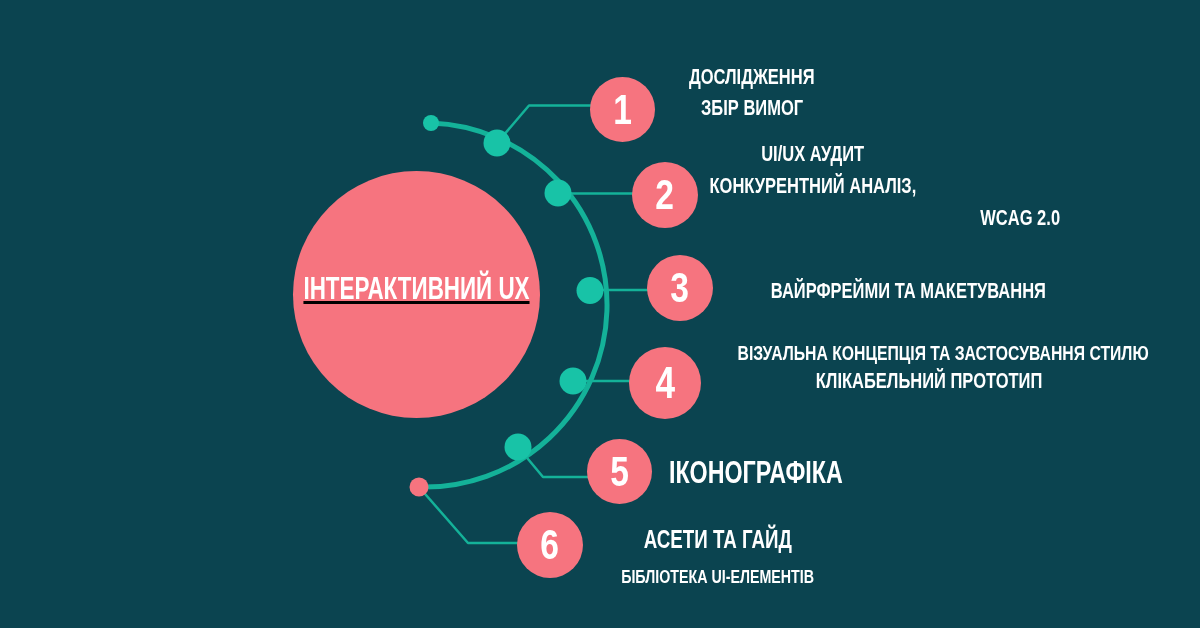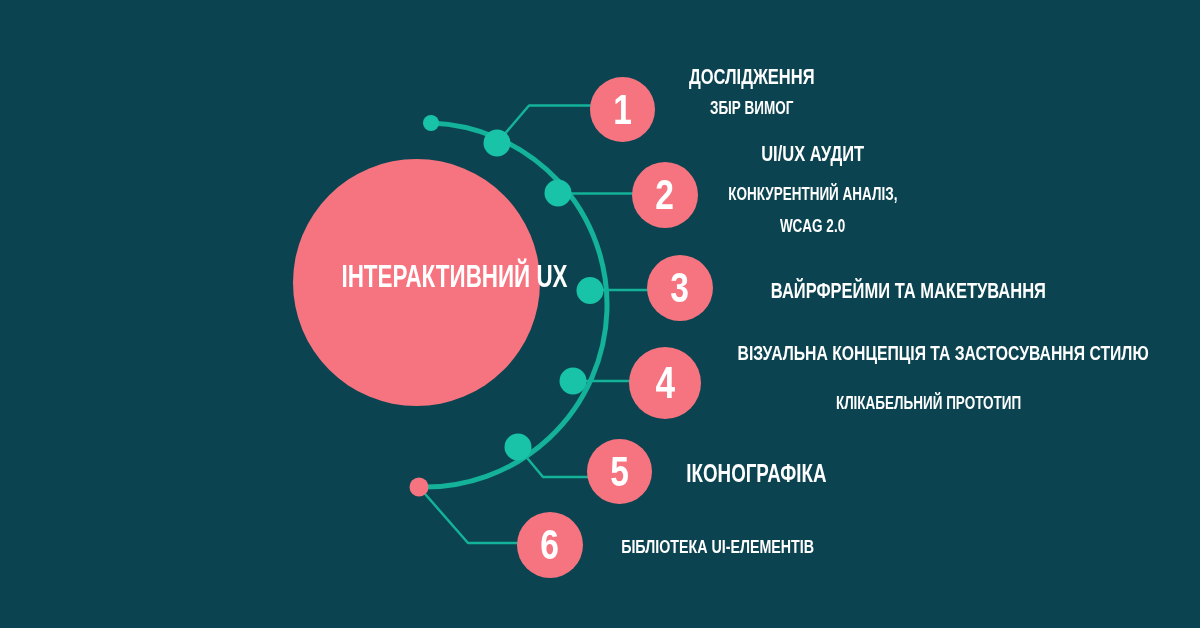--- a/index.html
+++ b/index.html
@@ -15,23 +15,23 @@
     background:var(--bg);
     font-family:"Liberation Sans","DejaVu Sans",sans-serif;
   }
   .stage svg{position:absolute;left:0;top:0;}
   .arc{stroke:var(--teal-line);stroke-width:5;fill:none;stroke-linecap:round;}
   .conn{stroke:var(--teal-line);stroke-width:2.5;fill:none;stroke-linejoin:round;}
   .node{fill:var(--teal);}
   .node-end{fill:var(--pink);}
 
   .main{
-    position:absolute;left:293px;top:159px;width:247px;height:247px;
+    position:absolute;left:293px;top:171px;width:247px;height:247px;
     border-radius:50%;background:var(--pink);
-    display:flex;align-items:center;justify-content:flex-start;
+    display:flex;align-items:center;justify-content:center;text-decoration:underline;
   }
   .main .cx{
     display:inline-block;transform:scaleX(0.70);white-space:nowrap;
     color:var(--text);font-weight:700;font-size:32px;margin-top:-13px;
   }
 
   .num{
     position:absolute;border-radius:50%;background:var(--pink);
     display:flex;align-items:center;justify-content:center;
     color:var(--text);font-weight:700;
@@ -44,26 +44,26 @@
   .num-4 .cx{font-size:44px;}
   .num-5{left:587px;top:439px;width:65px;height:65px;}
   .num-6{left:517px;top:512px;width:66px;height:66px;}
 
   .step{
     position:absolute;width:520px;text-align:center;
     color:var(--text);font-weight:700;pointer-events:none;
   }
   .step .cx{display:inline-block;transform:scaleX(0.75);white-space:nowrap;}
   .title{font-size:22px;line-height:26px;}
-  .sub{font-size:18px;line-height:22px;}
+  .sub{font-size:22px;line-height:22px;}
   .step1{left:492px;top:64px;}  .step1 .sub{margin-top:7px;}
-  .step2{left:553px;top:141px;} .step2 .sub-a{margin-top:16px;} .step2 .sub-b{margin-top:10px;}
+  .step2{left:553px;top:141px;} .step2 .sub-a{margin-top:8px;} .step2 .sub-b{margin-top:10px;text-align:right;}
   .step3{left:648px;top:254px;margin-top:24px;} .step3 .sub{margin-top:5px;}
-  .step4{left:669px;top:340px;} .step4 .title{font-size:21px;text-align:right;} .step4 .sub-a{margin-top:9px;} .step4 .sub-b{margin-top:26px;}
-  .step5{left:496px;top:458px;} .step5 .title{font-size:25px;line-height:30px;}
+  .step4{left:669px;top:340px;} .step4 .title{font-size:21px;text-align:right;} .step4 .sub-a{margin-top:9px;} .step4 .sub-b{margin-top:4px;}
+  .step5{left:496px;top:458px;} .step5 .title{font-size:31px;line-height:30px;}
   .step6{left:458px;top:524px;} .step6 .title{font-size:25px;line-height:30px;} .step6 .sub{margin-top:12px;font-size:19px;}
 </style>
 </head>
 <body>
 
 <div class="stage">
 
   <svg width="1200" height="628" viewBox="0 0 1200 628">
     <path class="arc" d="M 431 123 A 181.5 181.5 0 0 1 419 487"></path>
     <polyline class="conn" points="497,143 529,105.5 592,105.5"></polyline>
@@ -131,17 +131,19 @@
     <div class="sub sub-b">
       <span class="cx">КЛІКАБЕЛЬНИЙ ПРОТОТИП</span></div>
   </div>
 
   <div class="step step5">
     <div class="title">
       <span class="cx">ІКОНОГРАФІКА</span></div>
   </div>
 
   <div class="step step6">
+    <div class="title">
+      <span class="cx">АСЕТИ ТА ГАЙД</span></div>
     <div class="sub">
       <span class="cx">БІБЛІОТЕКА UI-ЕЛЕМЕНТІВ</span></div>
   </div>
 
 </div>
 
 </body></html>

